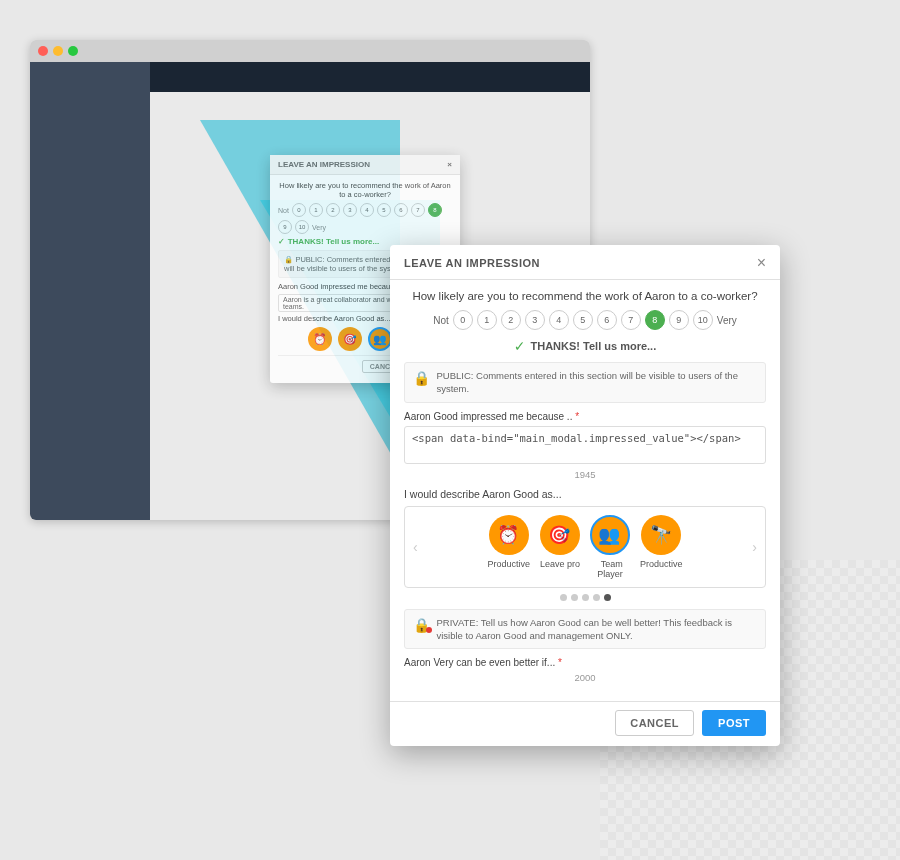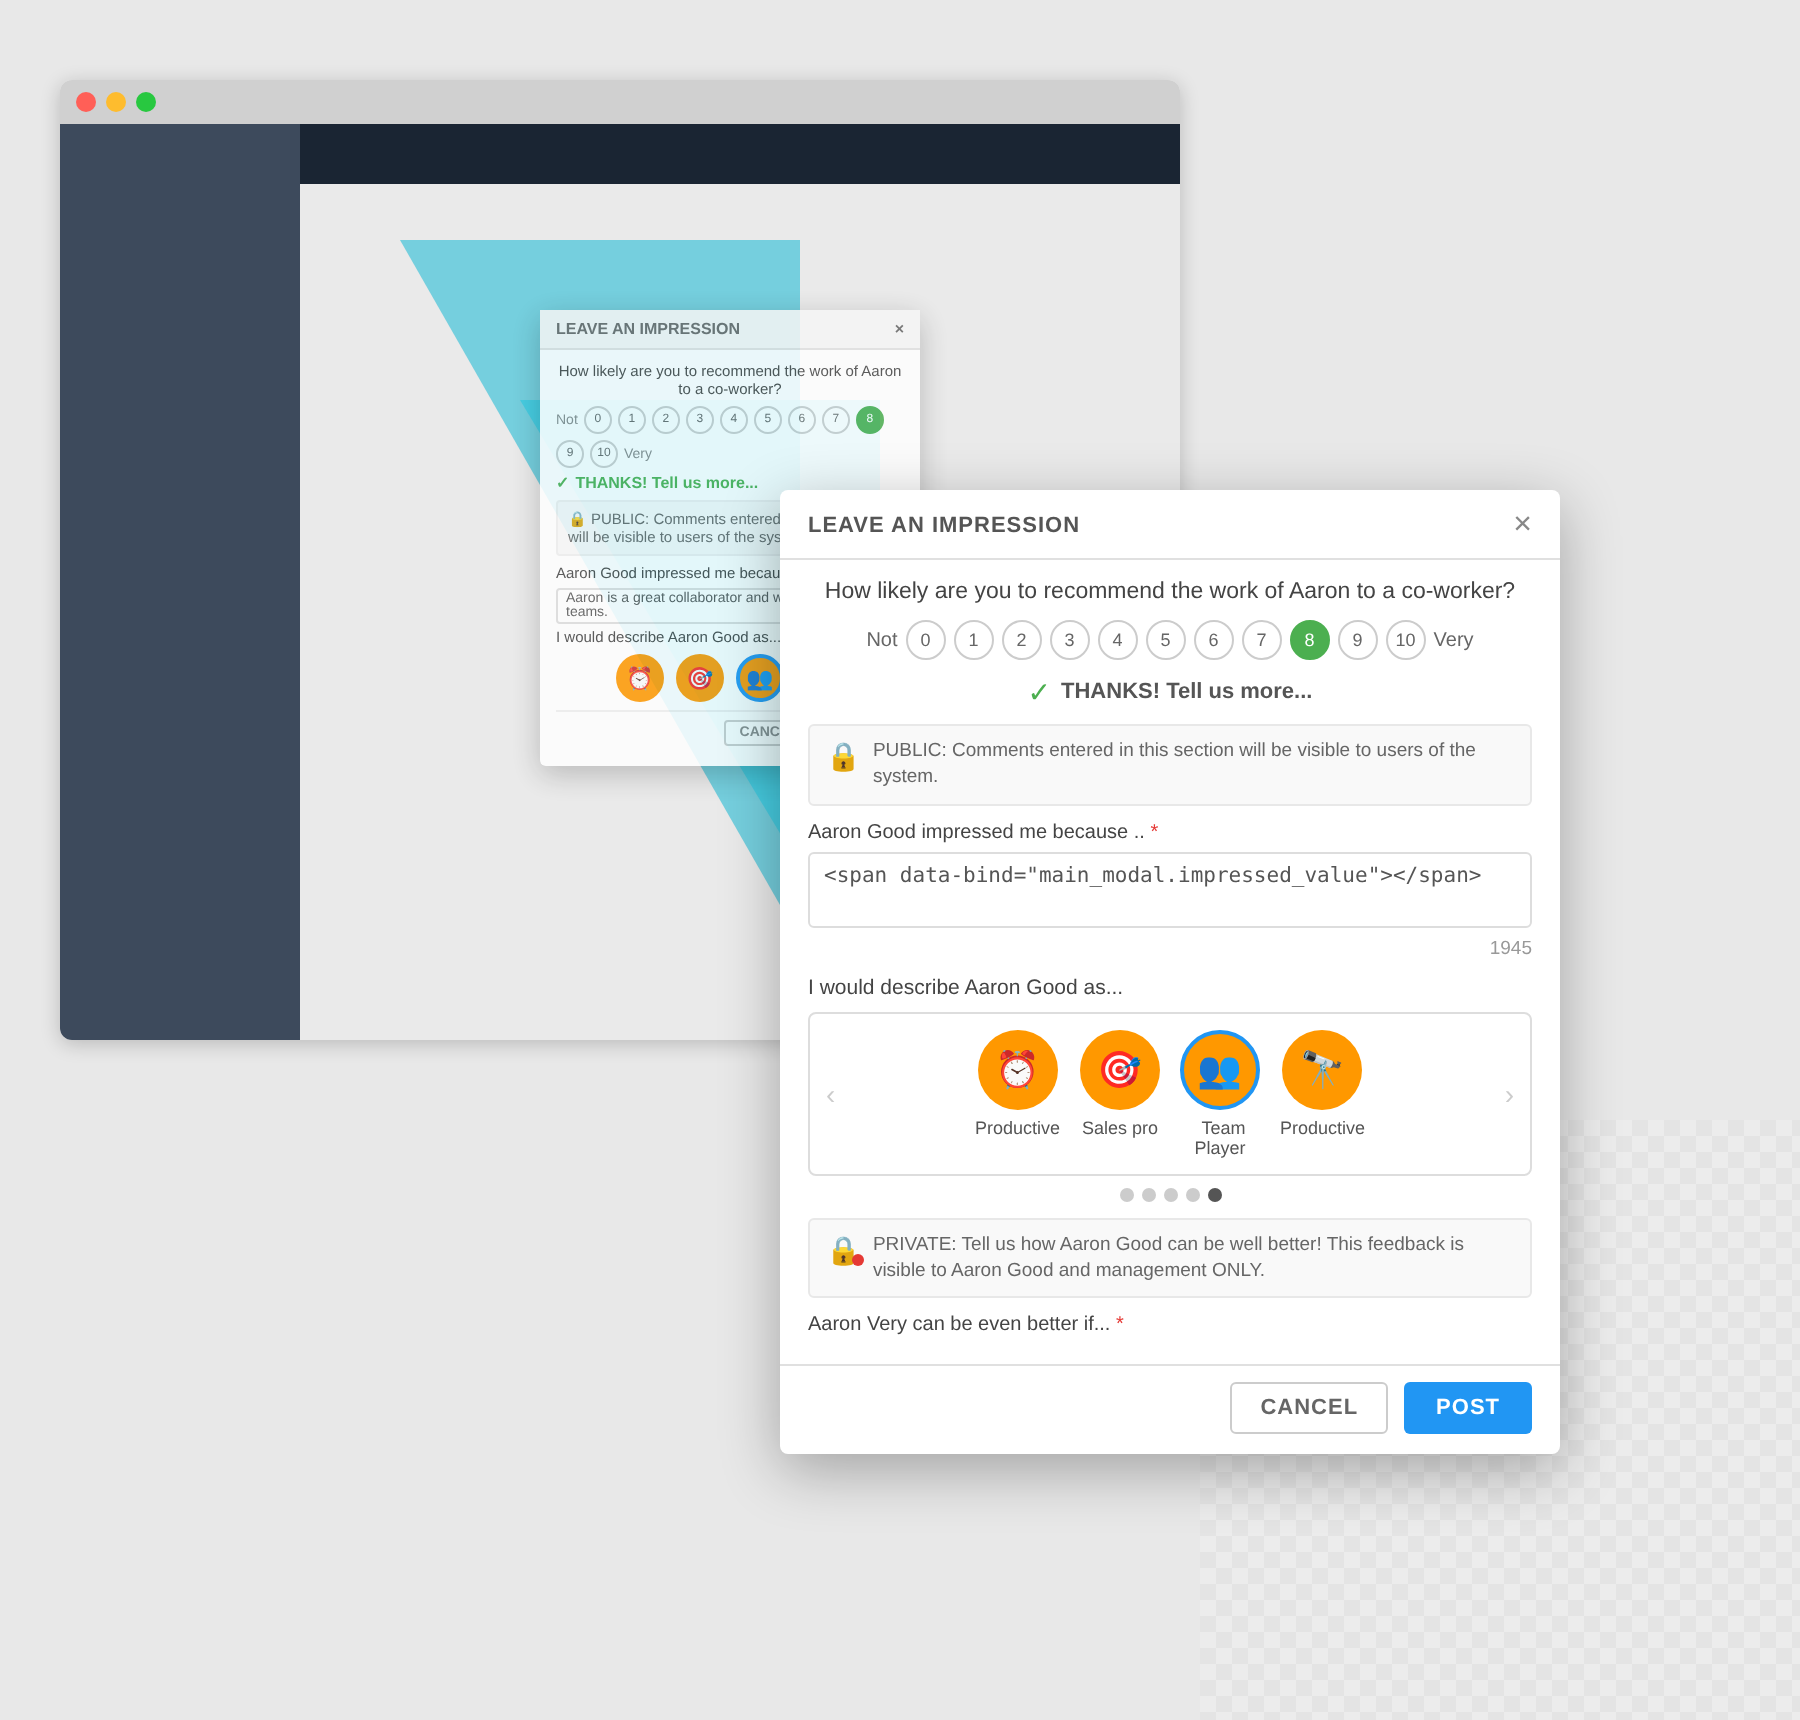--- a/index.html
+++ b/index.html
@@ -229,21 +229,21 @@
       padding: 5px 7px;
       font-size: 10.5px;
       color: #555;
       background: #fff;
       resize: none;
       height: 38px;
       margin-bottom: 2px;
     }
 
     .char-count {
-      text-align: right;
+      text-align: center;
       font-size: 9.5px;
       color: #999;
       margin-bottom: 8px;
     }
 
     .describe-label {
       font-size: 10.5px;
       color: #444;
       margin-bottom: 6px;
     }
@@ -658,21 +658,21 @@
     
     <div class="badge-carousel">
       <span class="carousel-arrow">‹</span>
       <div class="badges-row">
         <div class="badge-item">
           <div class="badge-circle orange">⏰</div>
           <span class="badge-label">Productive</span>
         </div>
         <div class="badge-item">
           <div class="badge-circle orange">🎯</div>
-          <span class="badge-label">Sales pro</span>
+          <span class="badge-label">Leave pro</span>
         </div>
         <div class="badge-item">
           <div class="badge-circle selected-badge">👥</div>
           <span class="badge-label">Team<br>Player</span>
         </div>
         <div class="badge-item">
           <div class="badge-circle orange">🔭</div>
           <span class="badge-label">Productive</span>
         </div>
       </div>
@@ -695,20 +695,21 @@
         <div class="red-dot"></div>
       </div>
       <span class="private-text">PRIVATE: Tell us how Aaron Good can be well better! This feedback is visible to Aaron Good and management ONLY.</span>
     </div>
 
     
     <div class="field-label">
       <span>Aaron Very can be even better if...</span>
       <span class="required">*</span>
     </div>
+    <div class="char-count">2000</div>
 
   </div>
 
   <div class="modal-footer">
     <button class="btn-cancel">CANCEL</button>
     <button class="btn-post">POST</button>
   </div>
 </div>
 
 </body></html>

